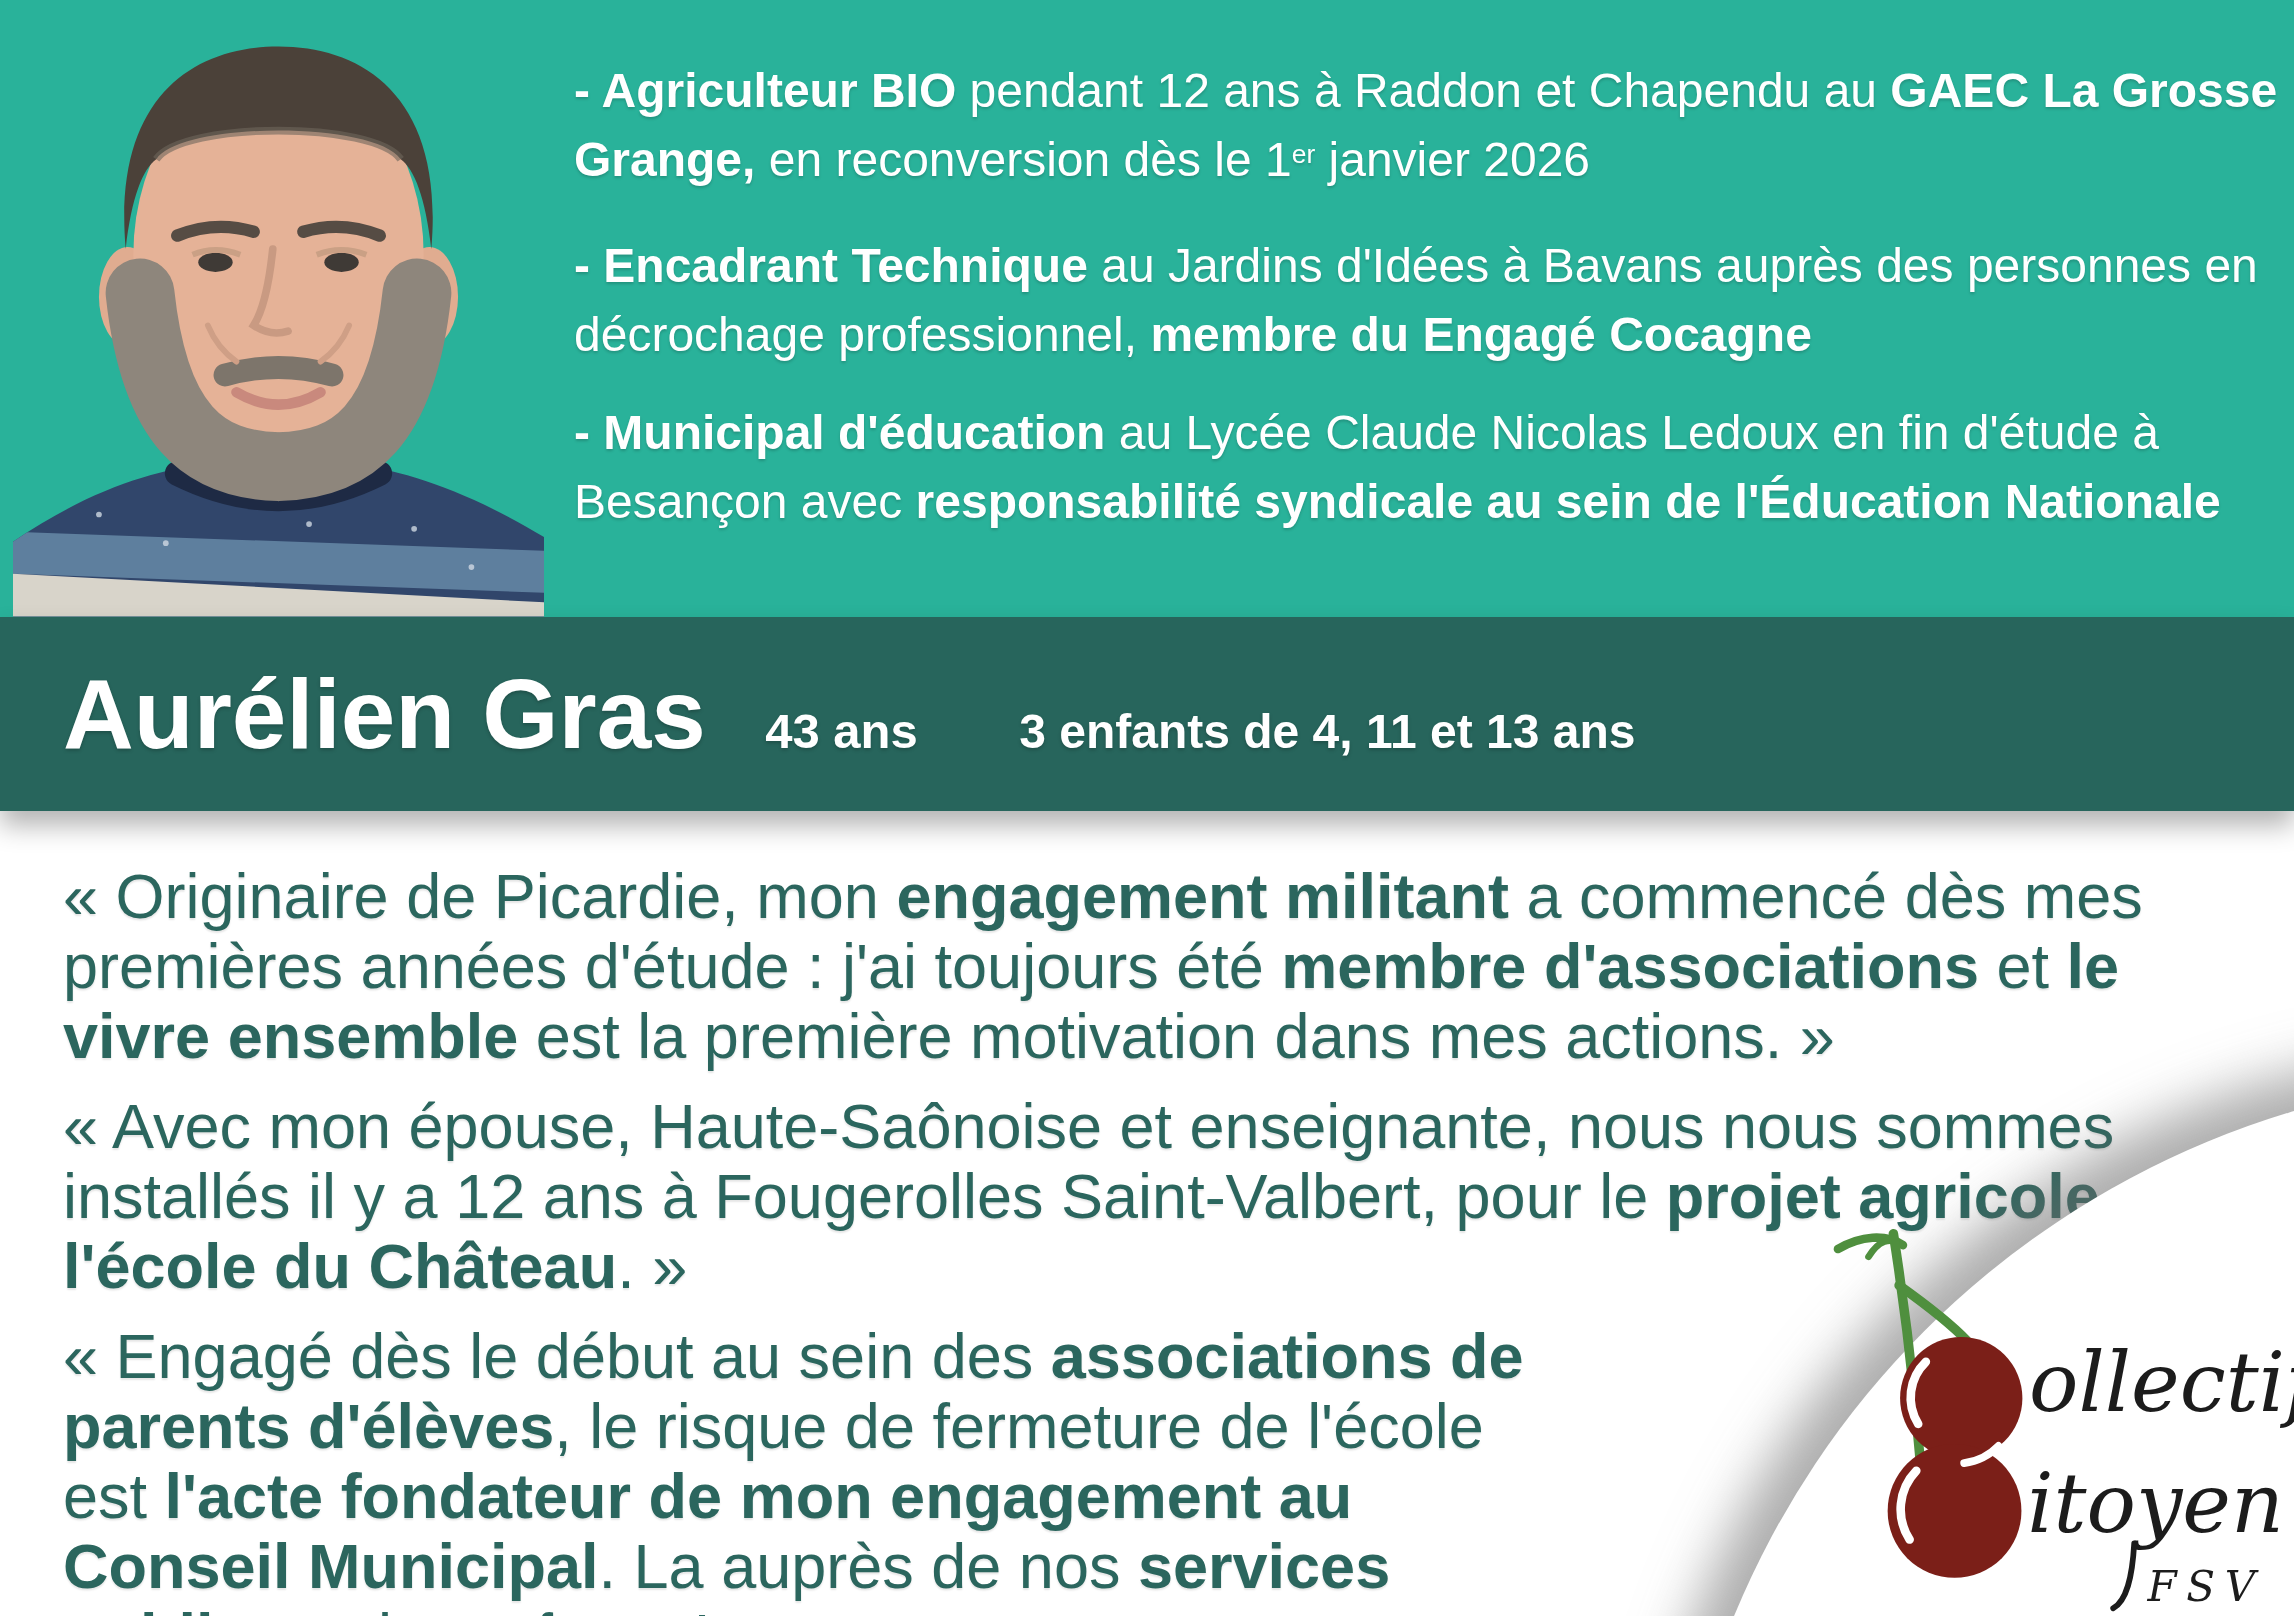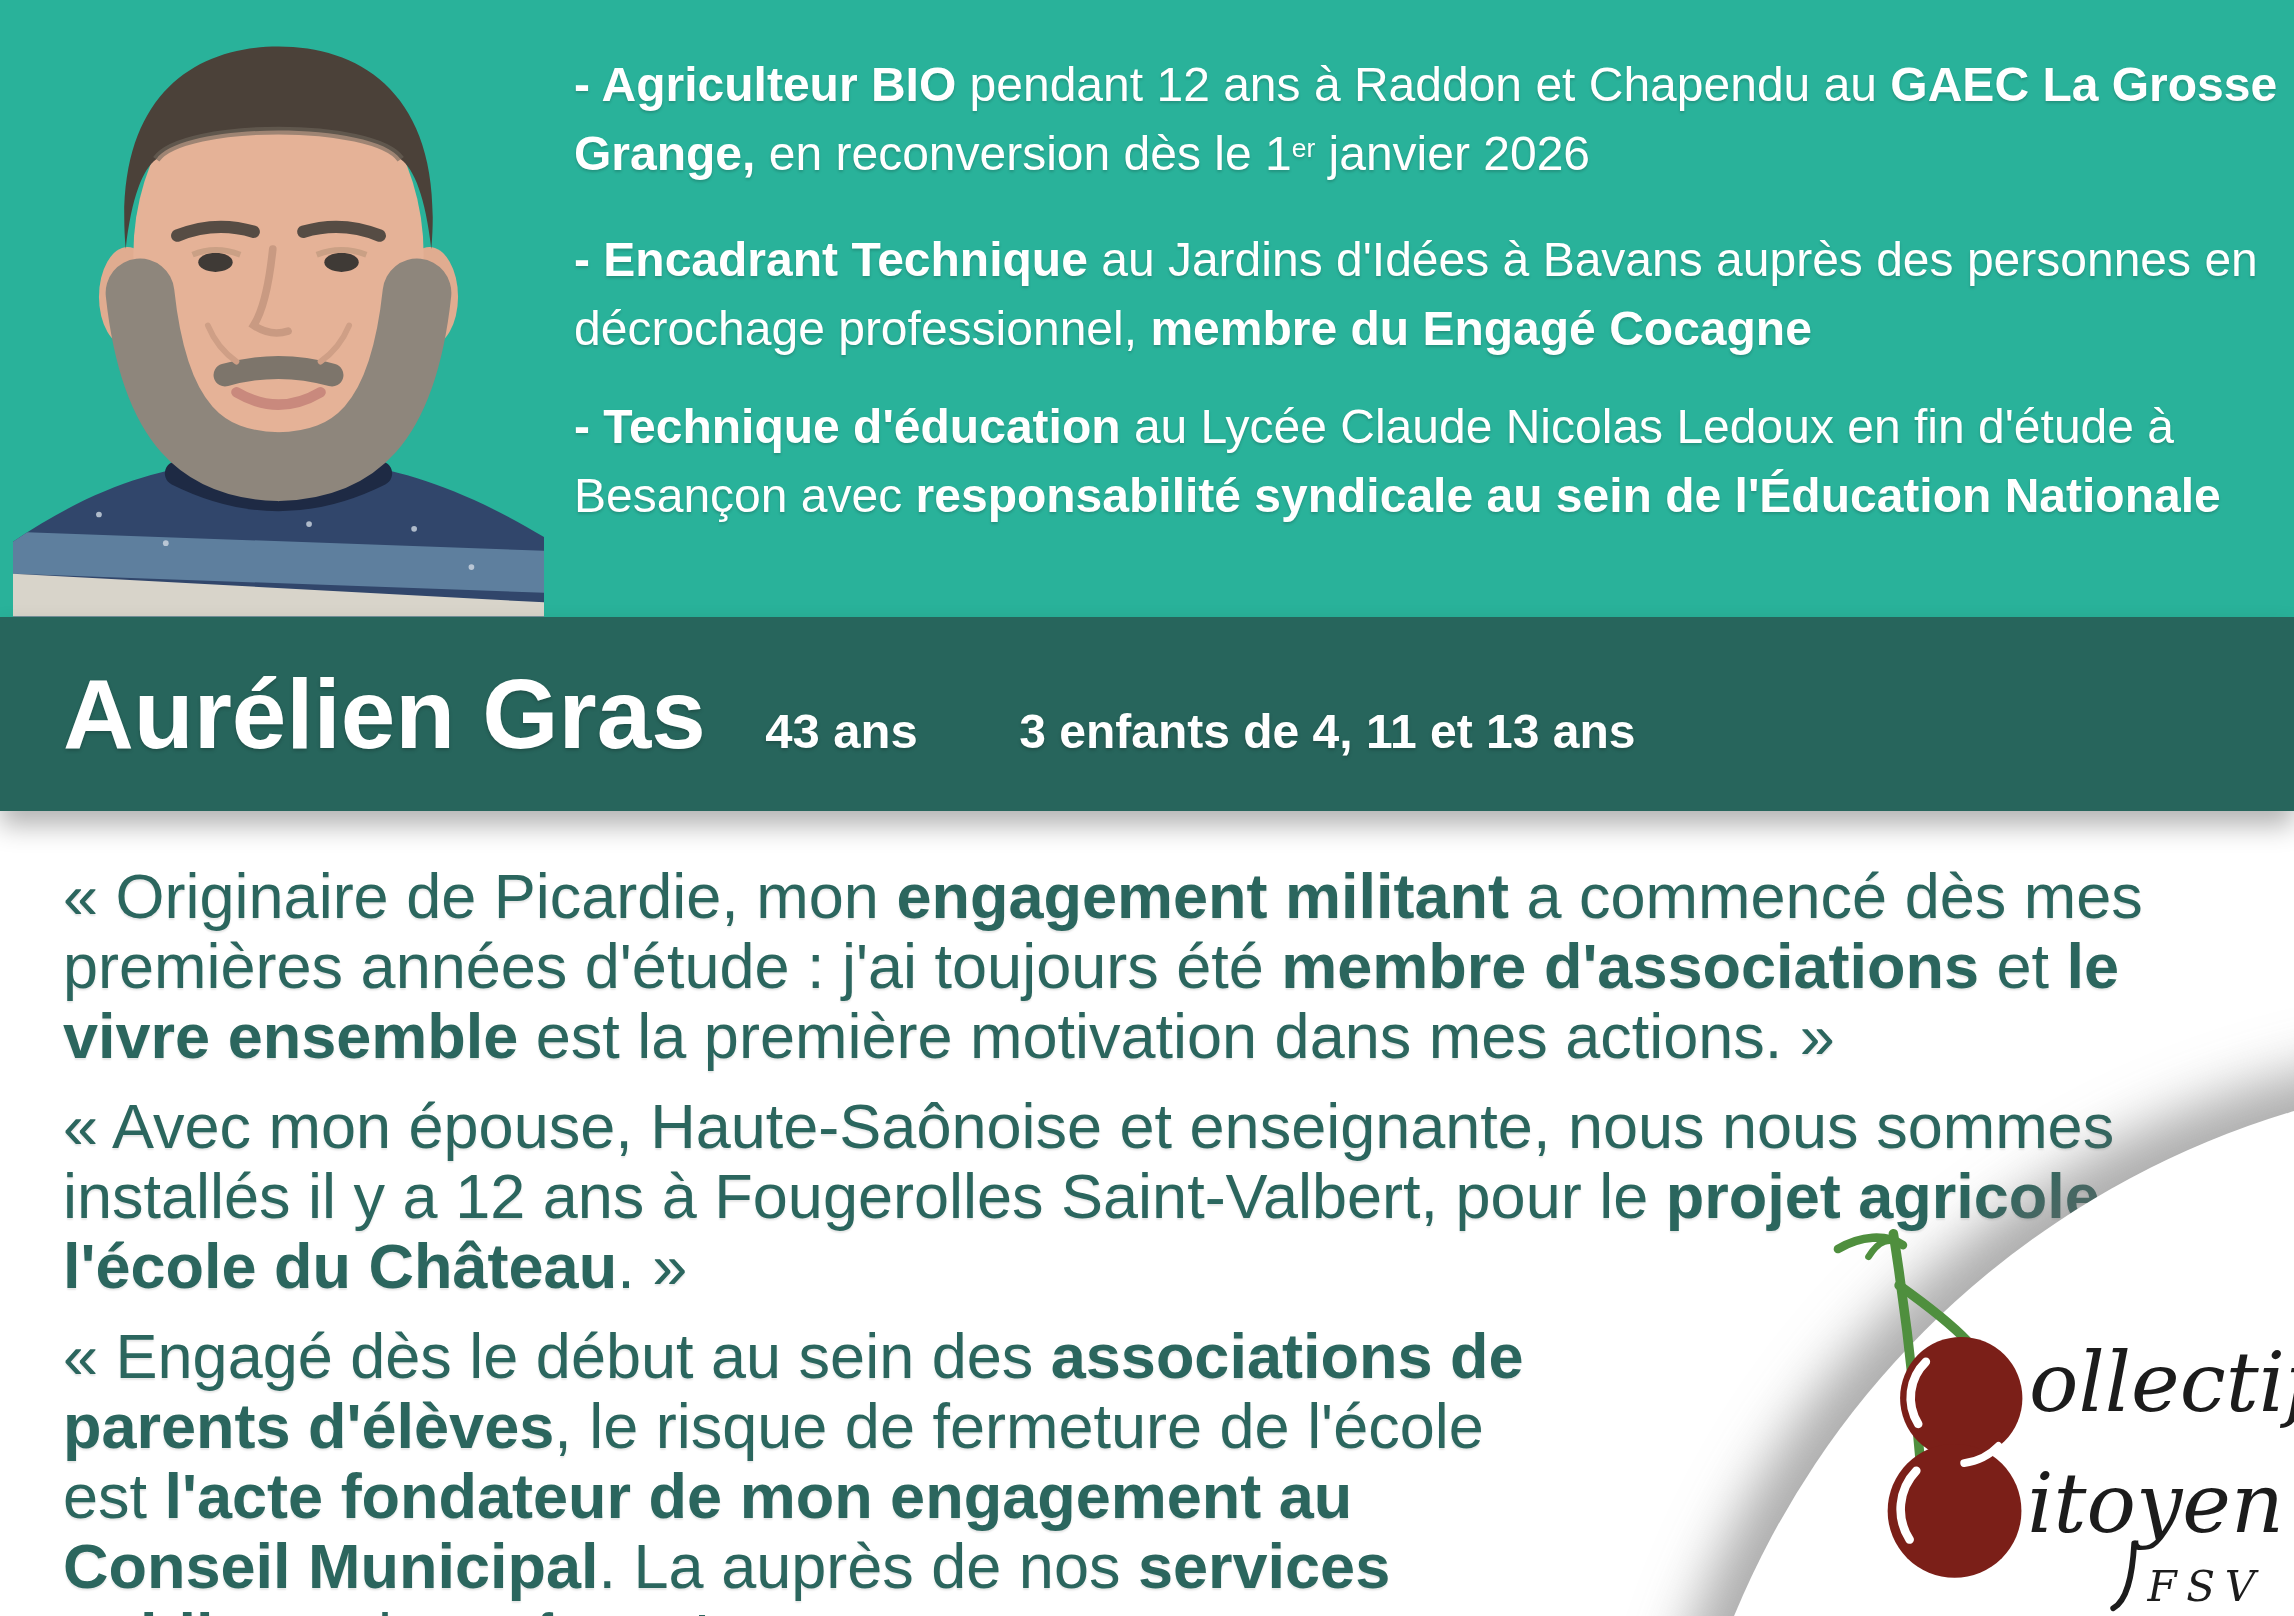--- a/index.html
+++ b/index.html
@@ -19,21 +19,21 @@
   }
   .portrait{
     position:absolute;left:13.4px;top:7.6px;
     width:531px;height:609px;
   }
   .bullets{
     position:absolute;left:574px;top:38px;width:1711px;
     color:#ffffff;
   }
   .bullets p{
-    margin:12px 0 29px 0;
+    margin:18px 0 29px 0;
     font-size:48px;line-height:69px;
     font-weight:400;
     text-shadow:0 1.9px 2.9px rgba(0,0,0,0.18);
   }
   .bullets b{font-weight:700;}
   .bullets sup{font-size:0.55em;position:relative;top:-0.5em;vertical-align:baseline;}
 
   
   .name-band{
     position:relative;z-index:2;
@@ -130,21 +130,21 @@
 
       <path d="M 272,252 Q 266,310 252,332 Q 270,344 288,338" fill="none" stroke="#c99a82" stroke-width="8" stroke-linecap="round"></path>
 
       <path d="M 204,332 Q 214,356 234,370" fill="none" stroke="#cf9f86" stroke-width="6" stroke-linecap="round"></path>
       <path d="M 352,332 Q 342,356 322,370" fill="none" stroke="#cf9f86" stroke-width="6" stroke-linecap="round"></path>
     </svg>
 
     <div class="bullets">
       <p><b>- Agriculteur BIO</b><span> pendant 12 ans à Raddon et Chapendu au </span><b>GAEC La Grosse Grange,</b><span> en reconversion dès le 1</span><sup>er</sup><span> janvier 2026</span></p>
       <p><b>- Encadrant Technique</b><span> au Jardins d'Idées à Bavans auprès des personnes en décrochage professionnel, </span><b>membre du Engagé Cocagne</b></p>
-      <p><b>- Technique d'éducation</b><span> au Lycée Claude Nicolas Ledoux en fin d'étude à Besançon avec </span><b>responsabilité syndicale au sein de l'Éducation Nationale</b></p>
+      <p><b>- Municipal d'éducation</b><span> au Lycée Claude Nicolas Ledoux en fin d'étude à Besançon avec </span><b>responsabilité syndicale au sein de l'Éducation Nationale</b></p>
     </div>
   </div>
 
   <div class="name-band">
     <span class="band-name">Aurélien Gras</span>
     <span class="band-age">43 ans</span>
     <span class="band-children">3 enfants de 4, 11 et 13 ans</span>
   </div>
 
   <div class="quotes-section">

